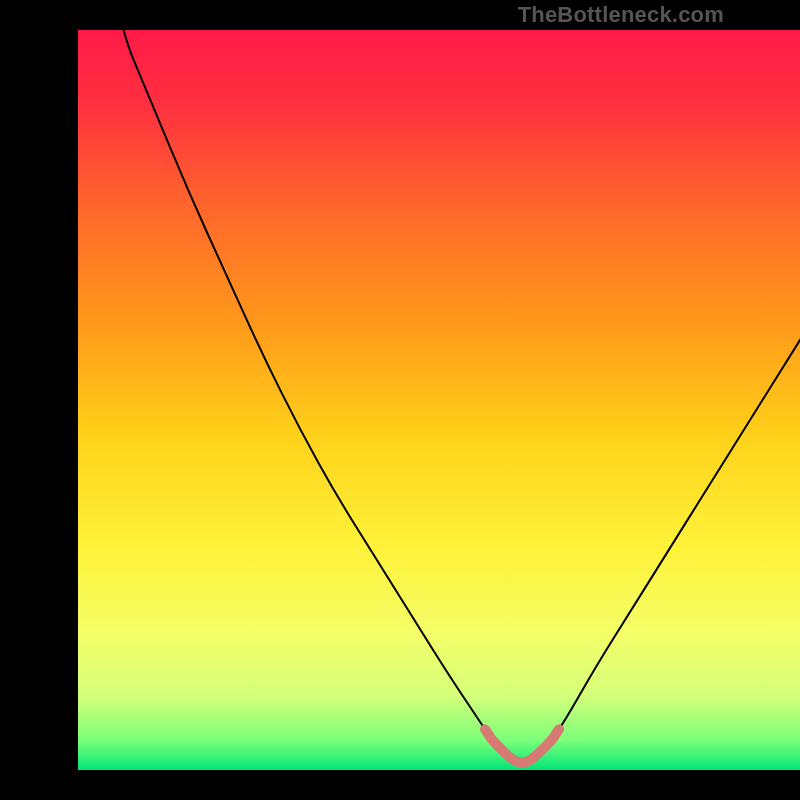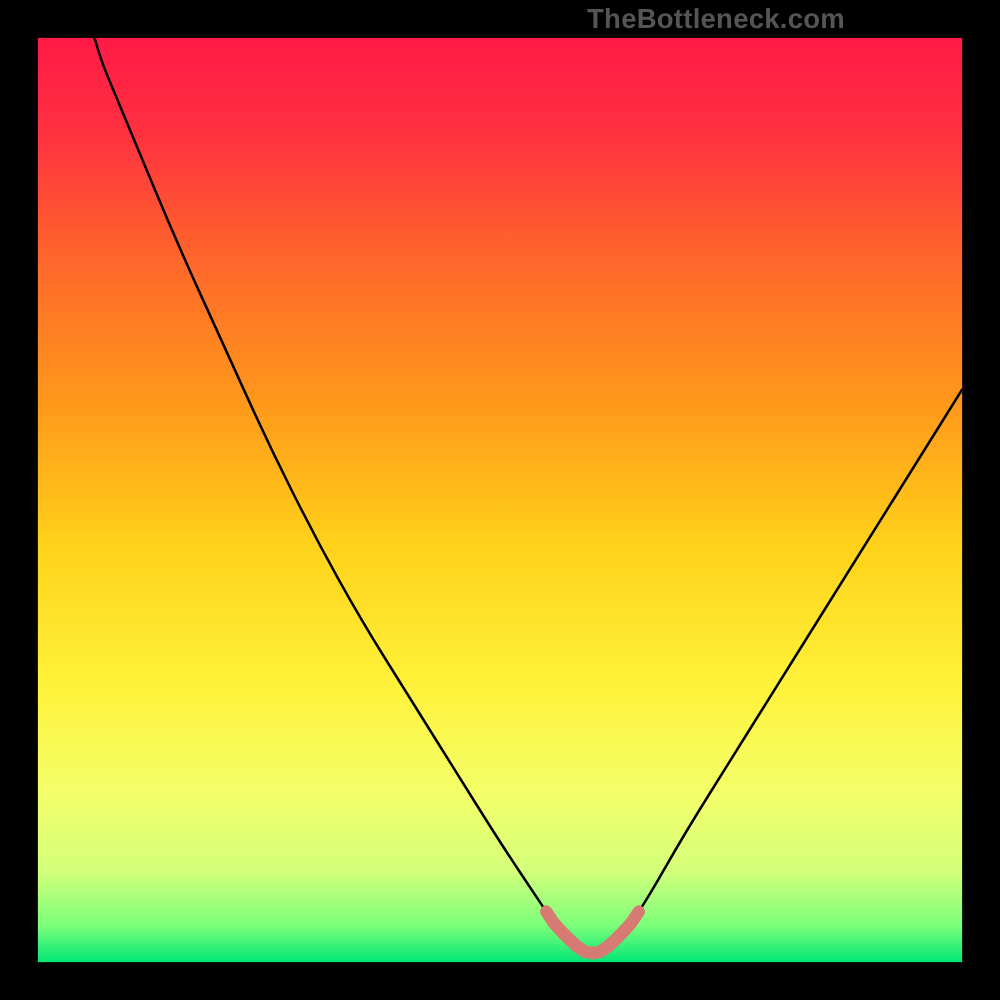--- a/index.html
+++ b/index.html
@@ -9,20 +9,21 @@
     height: 800px;
     overflow: hidden;
     background: #000;
     font-family: Arial, Helvetica, sans-serif;
   }
   .frame {
     position: relative;
     width: 684px;
     height: 800px;
     background: #000;
+    margin-left: 48px;
   }
   .watermark {
     position: absolute;
     top: 2px;
     right: 8px;
     color: #555;
     font-size: 22px;
     font-weight: 600;
     letter-spacing: 0.2px;
     z-index: 5;

